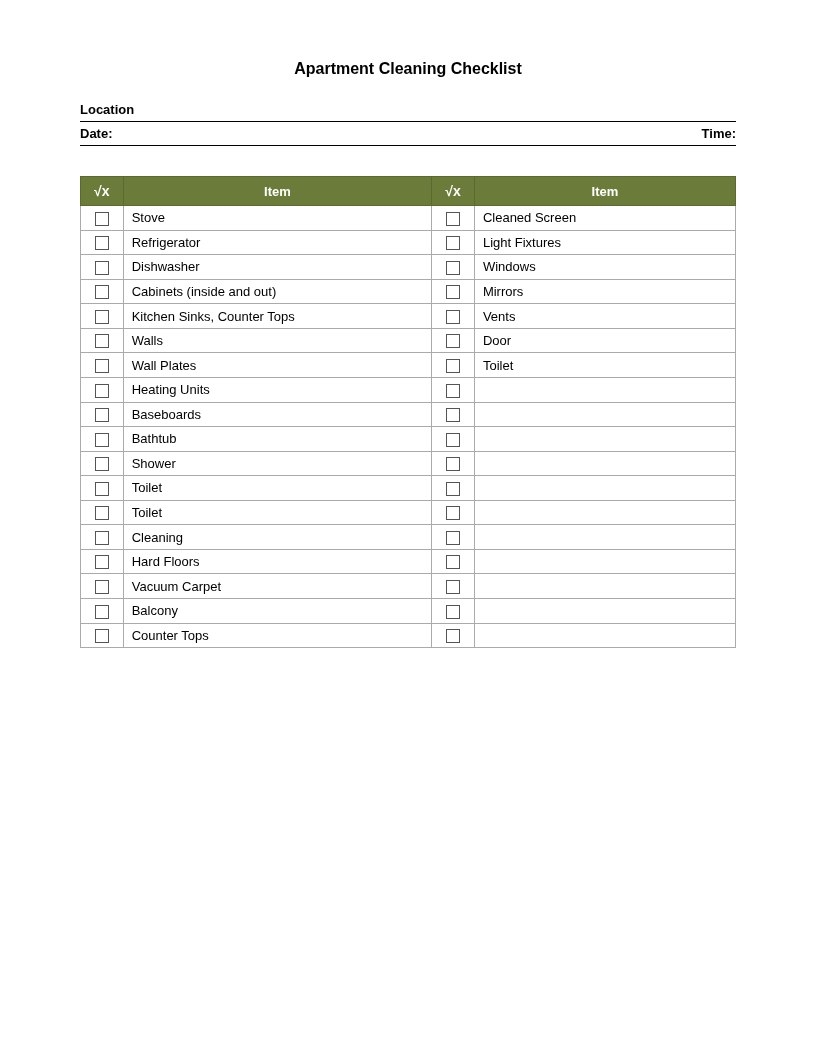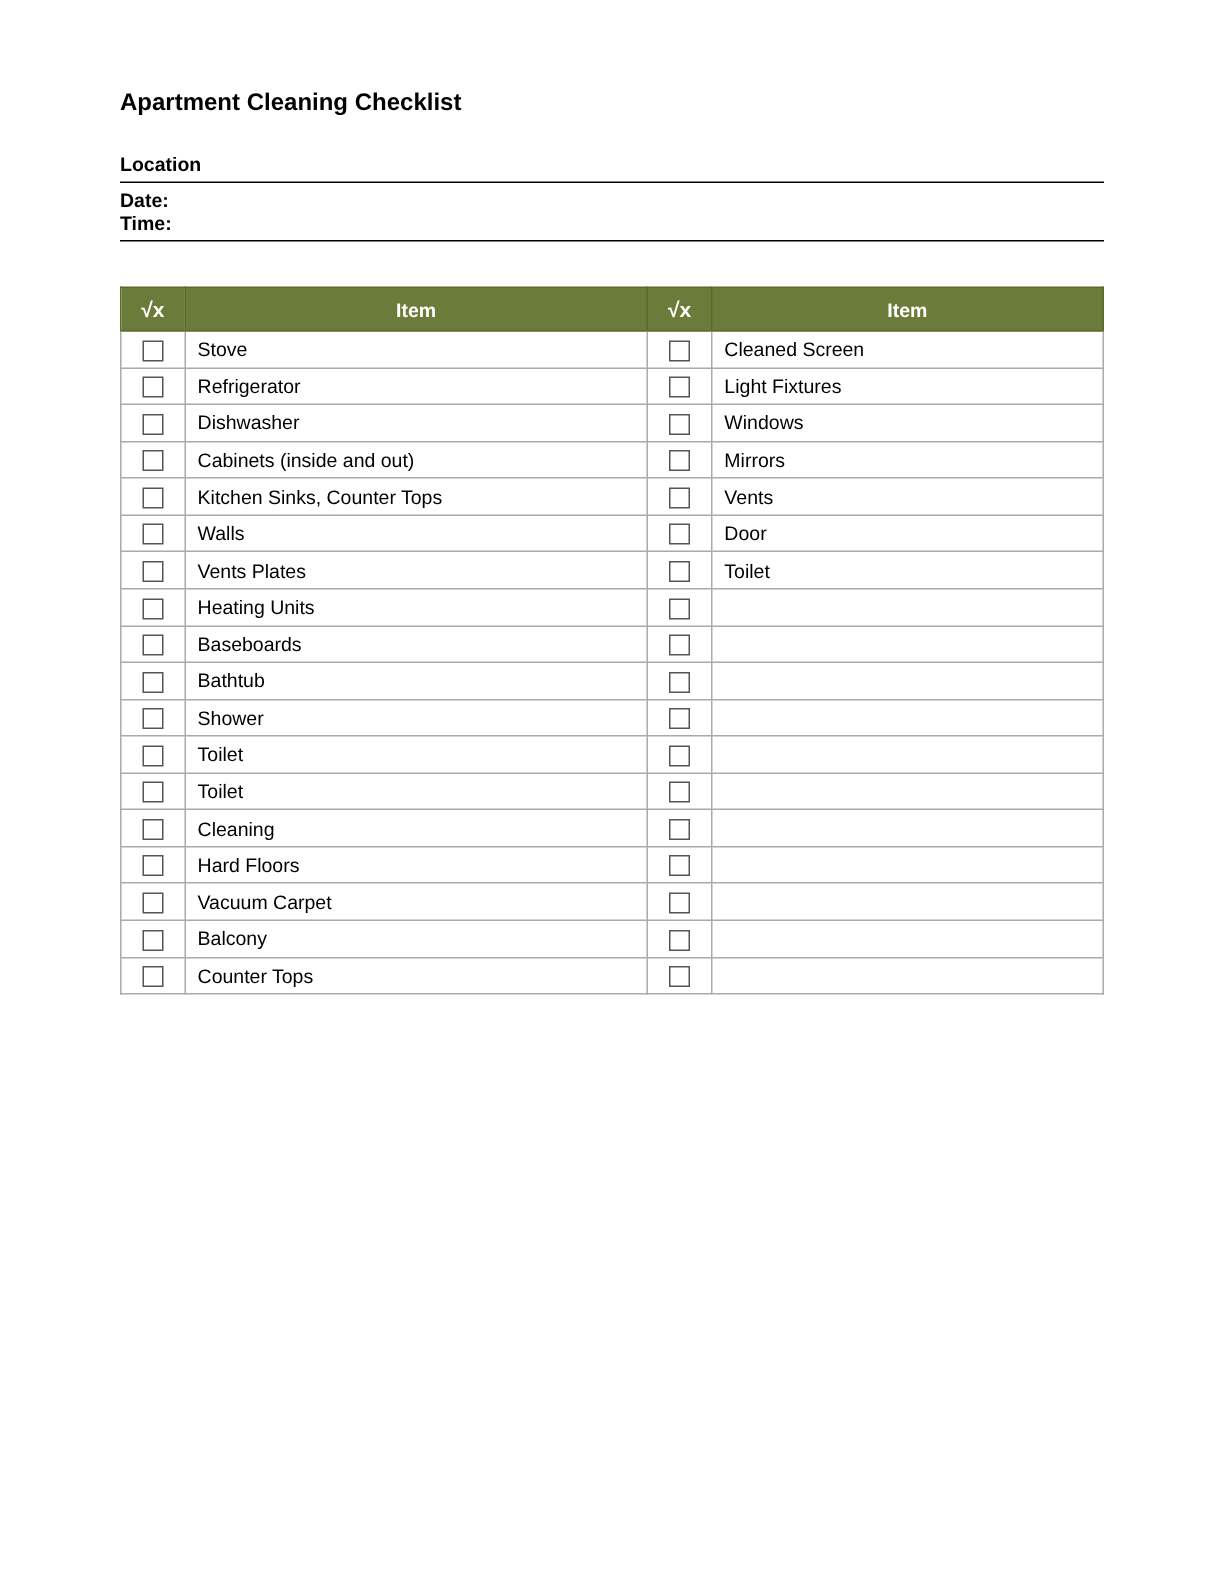--- a/index.html
+++ b/index.html
@@ -10,53 +10,54 @@
     body {
       background: #fff;
       font-family: Arial, sans-serif;
       font-size: 13px;
       color: #000;
       width: 816px;
       min-height: 1056px;
       padding: 60px 80px;
     }
     .page-title {
-      text-align: left;
+      text-align: center;
       font-size: 16px;
       font-weight: bold;
       margin-bottom: 24px;
     }
     .location-section {
       margin-bottom: 4px;
       margin-top: 16px;
     }
     .location-label {
       font-weight: bold;
       font-size: 13px;
     }
     .divider {
       border: none;
       border-top: 1px solid #000;
       margin: 4px 0;
     }
     .date-time-row {
       display: flex;
-      flex-direction: column;
+      flex-direction: row;
       margin-top: 4px;
       margin-bottom: 2px;
     }
     .date-field {
       flex: 1;
       font-weight: bold;
       font-size: 13px;
     }
     .time-field {
       flex: 1;
       font-weight: bold;
       font-size: 13px;
+      text-align: right;
     }
     .divider2 {
       border: none;
       border-top: 1px solid #000;
       margin: 4px 0 30px 0;
     }
     .checklist-table {
       width: 100%;
       border-collapse: collapse;
     }
@@ -159,21 +160,21 @@
         <td>Vents</td>
       </tr>
       <tr>
         <td class="checkbox-cell"><span class="checkbox-box"></span></td>
         <td>Walls</td>
         <td class="checkbox-cell"><span class="checkbox-box"></span></td>
         <td>Door</td>
       </tr>
       <tr>
         <td class="checkbox-cell"><span class="checkbox-box"></span></td>
-        <td>Vents Plates</td>
+        <td>Wall Plates</td>
         <td class="checkbox-cell"><span class="checkbox-box"></span></td>
         <td>Toilet</td>
       </tr>
       <tr>
         <td class="checkbox-cell"><span class="checkbox-box"></span></td>
         <td>Heating Units</td>
         <td class="checkbox-cell"><span class="checkbox-box"></span></td>
         <td></td>
       </tr>
       <tr>

